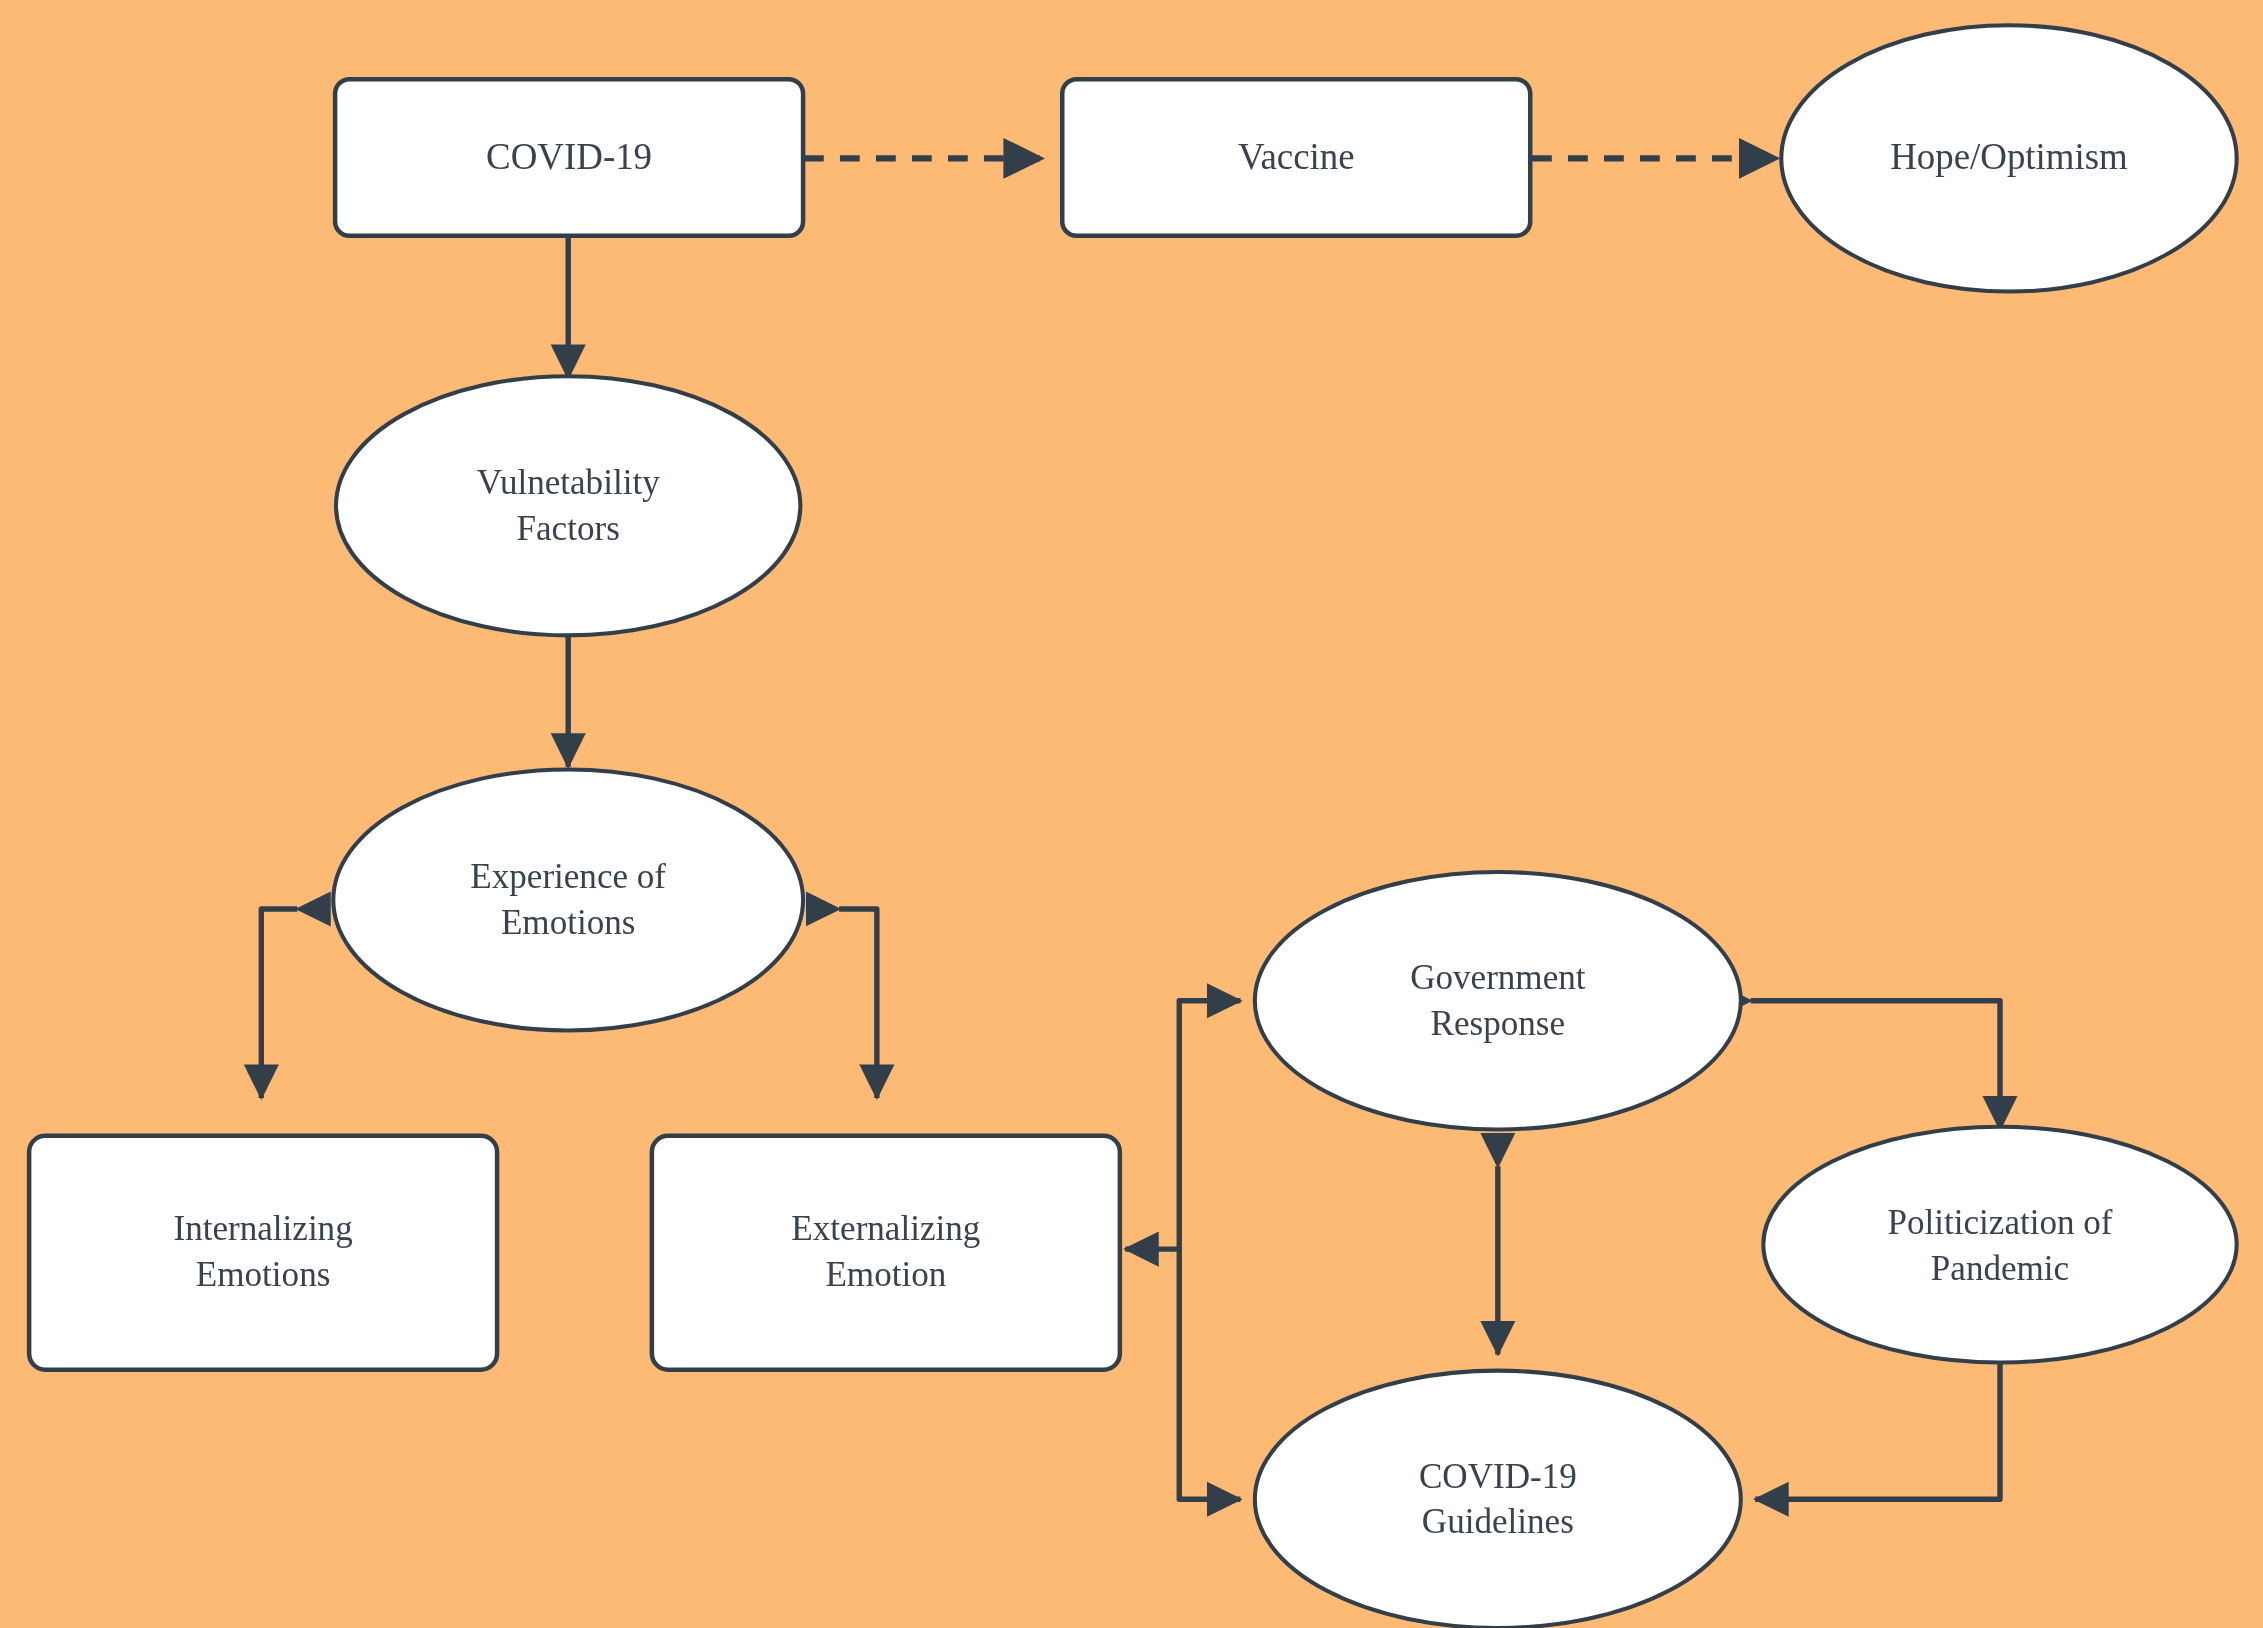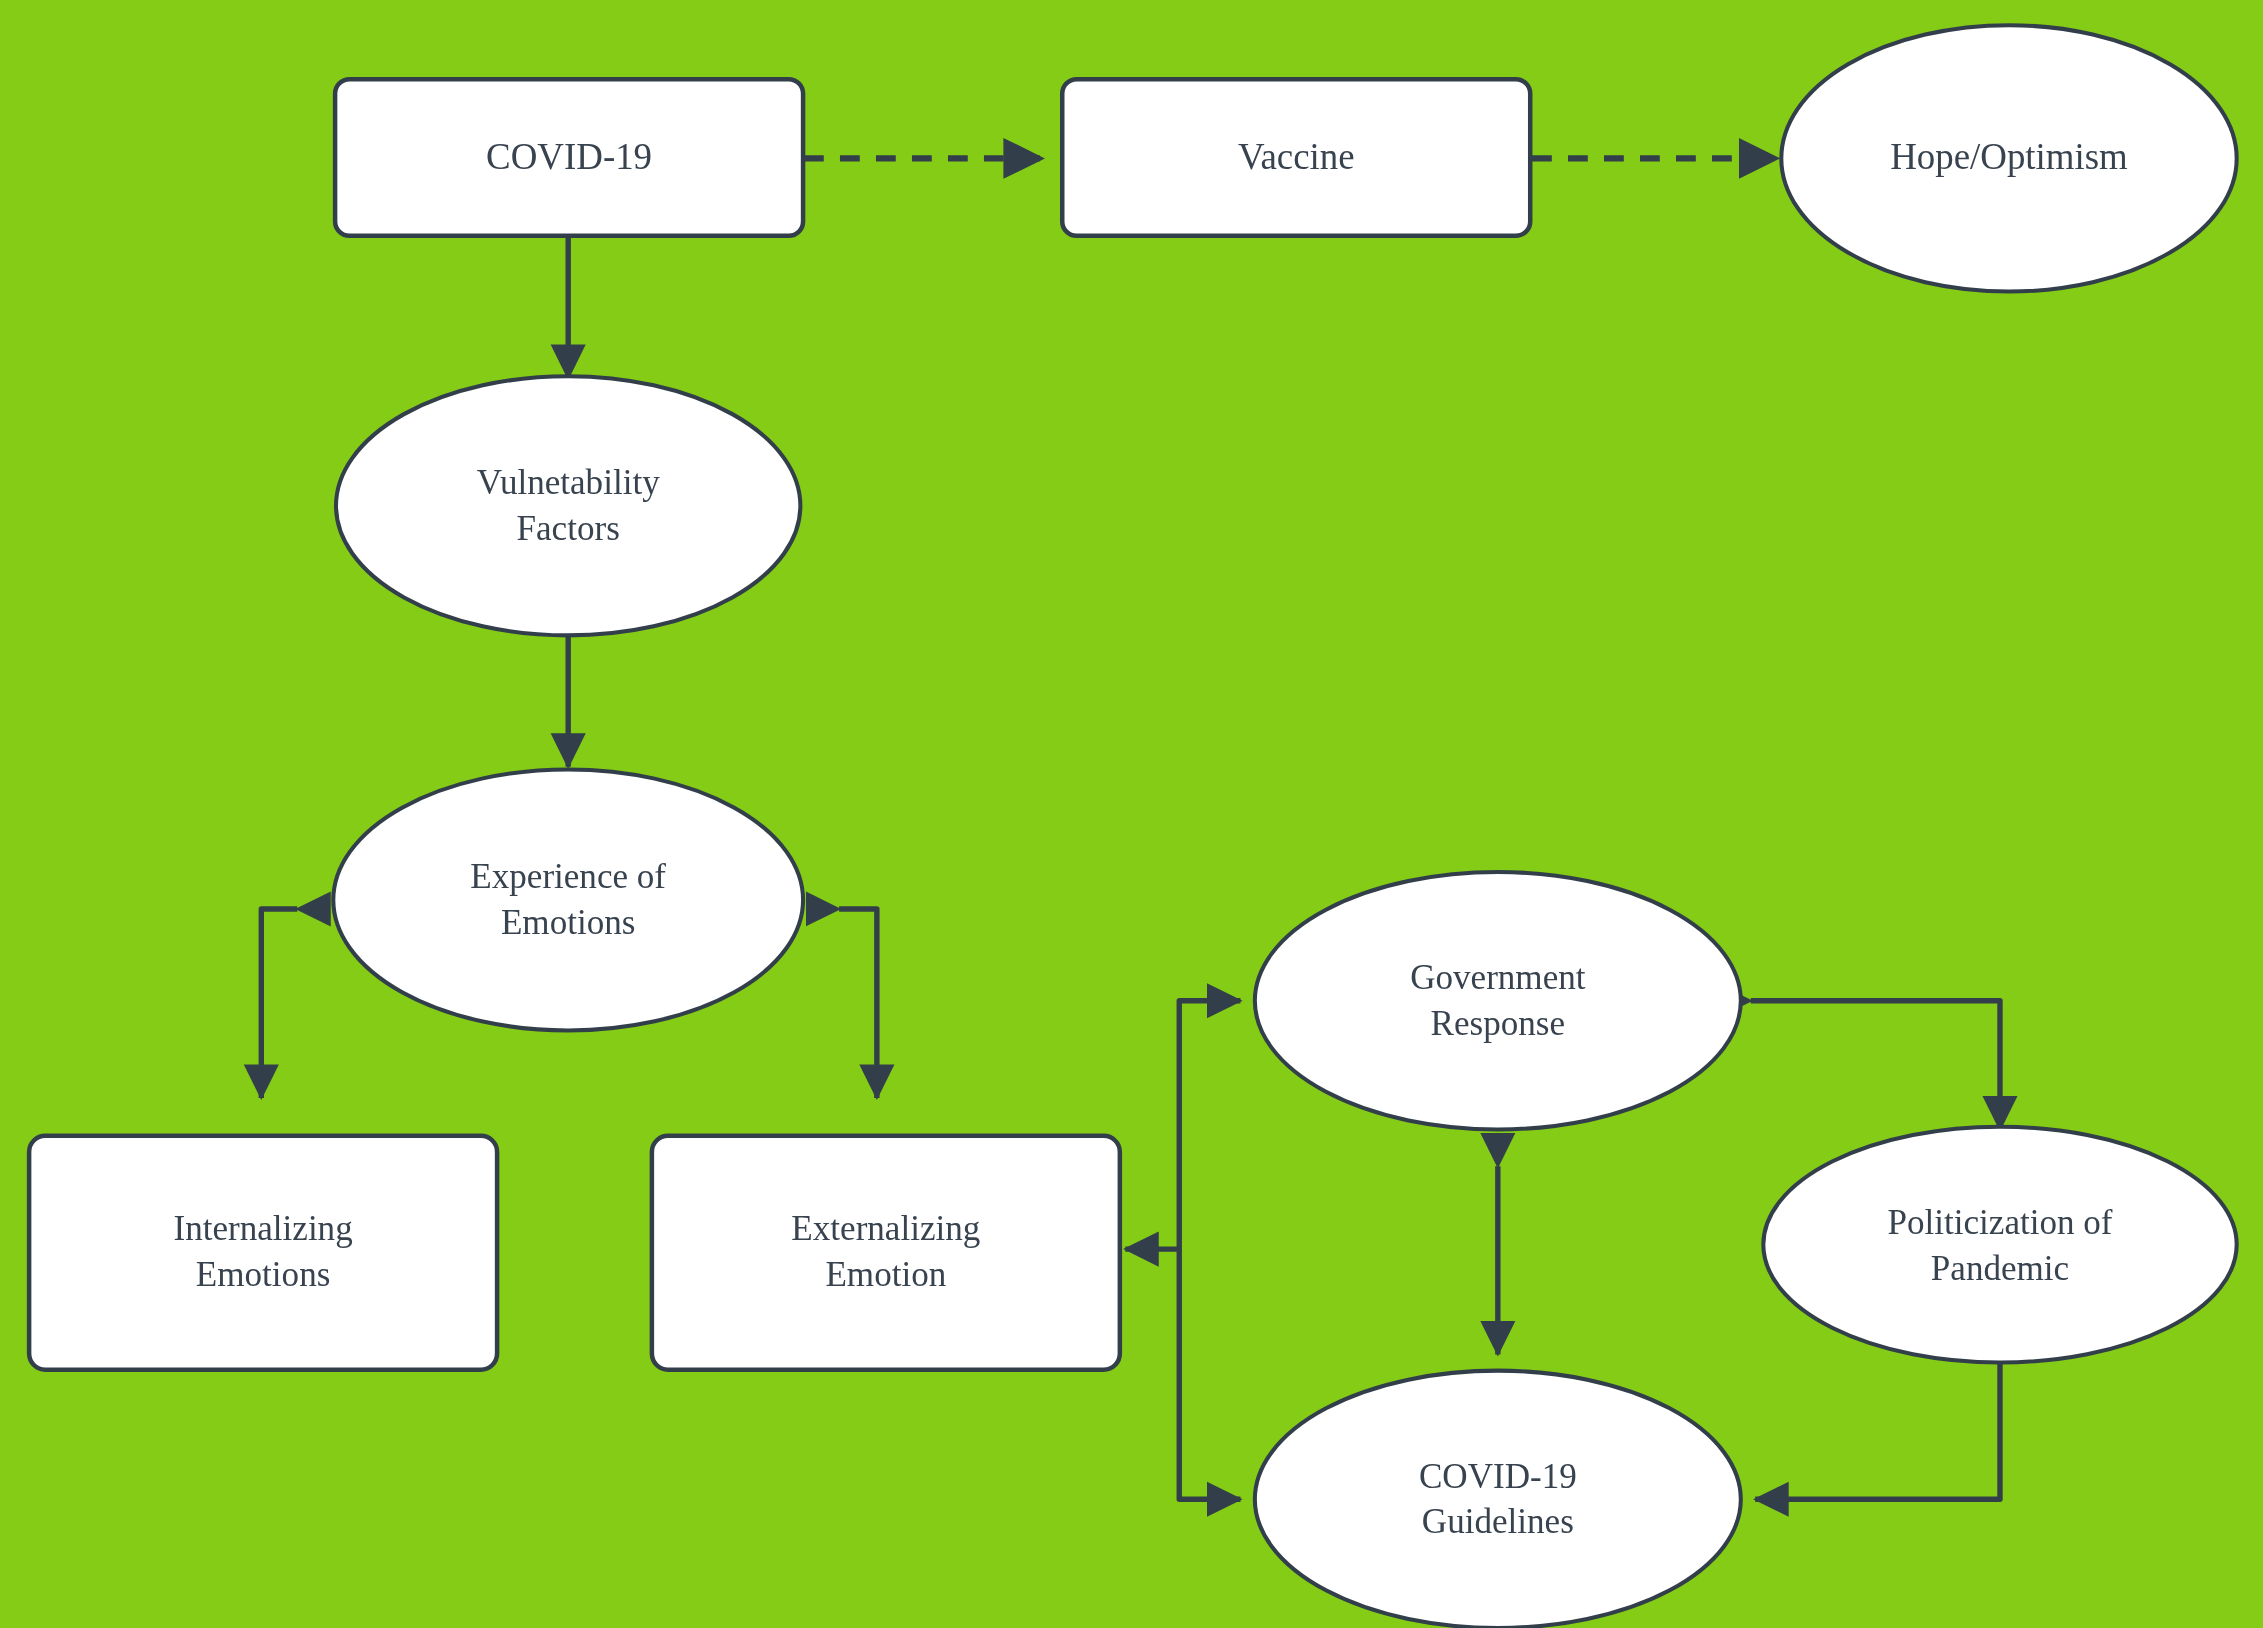--- a/index.html
+++ b/index.html
@@ -8,21 +8,21 @@
     padding: 0;
     background: #ffffff;
   }
   body {
     font-family: "Liberation Serif", "DejaVu Serif", serif;
   }
   #diagram-root {
     position: relative;
     width: 2264px;
     height: 1628px;
-    background: #84cc16;
+    background: #fdba74;
     overflow: hidden;
   }
   #flow-svg {
     position: absolute;
     top: 0;
     left: 0;
     width: 2264px;
     height: 1628px;
   }
   .node-shape {

